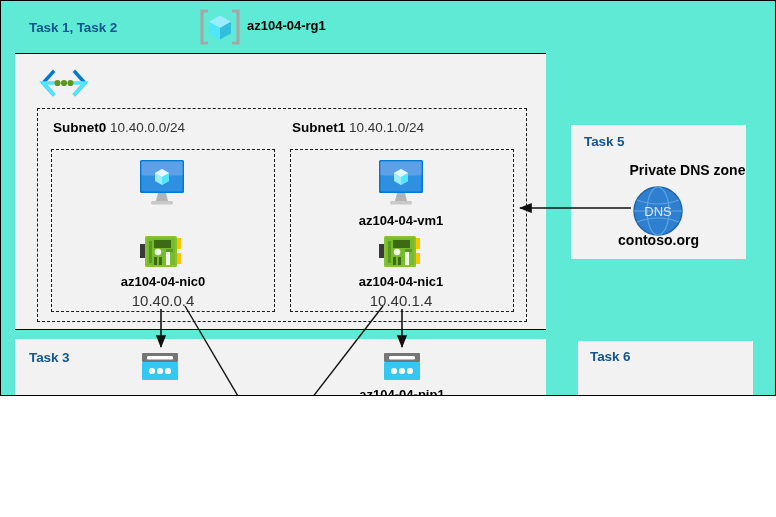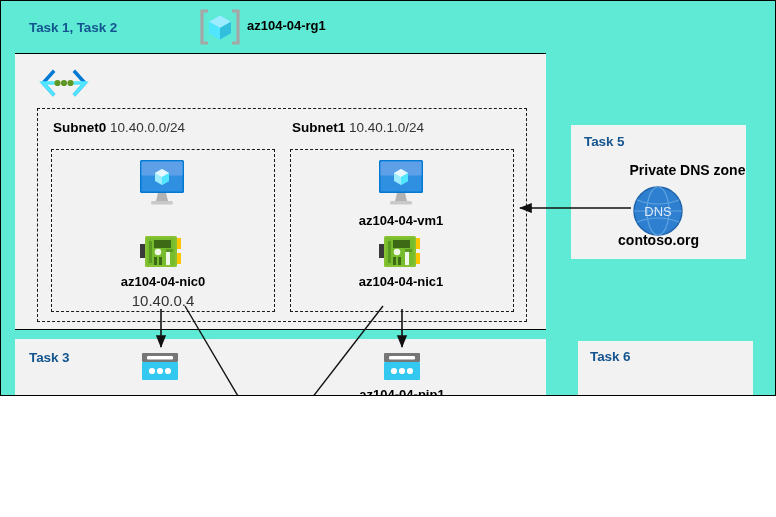--- a/index.html
+++ b/index.html
@@ -204,20 +204,21 @@
       <rect x="14" y="6" width="17" height="8" fill="#3d6b15"></rect>
       <rect x="9" y="7" width="3" height="22" fill="#5b9a22"></rect>
       <circle cx="18" cy="18" r="3.3" fill="#eef7e2"></circle>
       <rect x="14" y="23" width="3" height="8" fill="#3d6b15"></rect>
       <rect x="19" y="23" width="3" height="8" fill="#3d6b15"></rect>
       <rect x="26" y="16" width="4" height="15" fill="#f2f7ec"></rect>
       <rect x="26" y="15" width="7" height="3" fill="#5b9a22"></rect>
     </svg>
   </div>
   <div class="node-label" style="left:300px; top:273px; width:200px;">az104-04-nic1</div>
+  <div class="node-sub" style="left:300px; top:291px; width:200px;">10.40.1.4</div>
 
   <div class="panel" style="left:14px; top:338px; width:531px; height:70px;"></div>
   <div class="task-label" style="left:28px; top:349px;">Task 3</div>
 
   <div class="icon" style="left:139px; top:350px; width:40px; height:32px;">
     <svg width="40" height="32" viewBox="0 0 40 32">
       <rect x="2" y="2" width="36" height="9" rx="1" fill="#767676"></rect>
       <rect x="7" y="5" width="26" height="3.6" rx="1.3" fill="#ffffff"></rect>
       <rect x="2" y="11" width="36" height="18" rx="1" fill="#32c8f0"></rect>
       <circle cx="12" cy="20" r="3.1" fill="#ffffff"></circle>

